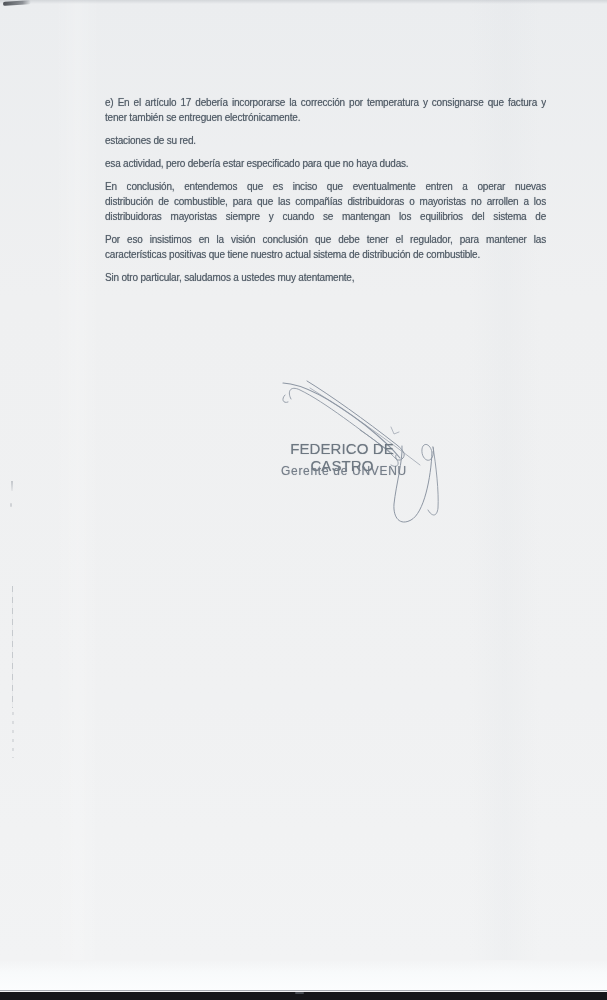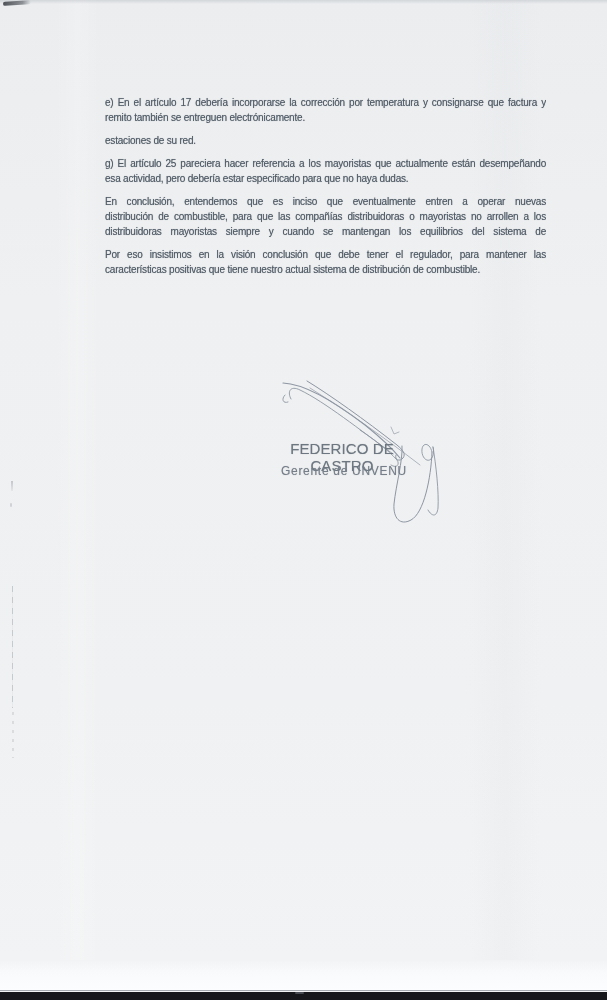--- a/index.html
+++ b/index.html
@@ -67,37 +67,39 @@
 <div class="page">
 
   <div class="scan-band band-a"></div>
   <div class="scan-band band-b"></div>
   <div class="top-shade"></div>
   <div class="top-left-mark"></div>
 
   <div class="letter-body">
       <div class="para">
         <div class="ln just">e) En el artículo 17 debería incorporarse la corrección por temperatura y consignarse que factura y</div>
-        <div class="ln">remito también se entreguen electrónicamente.</div>
+        <div class="ln">tener también se entreguen electrónicamente.</div>
       </div>
       <div class="para">
         <div class="ln">estaciones de su red.</div>
       </div>
       <div class="para">
-        <div class="ln just">g) El artículo 25 pareciera hacer referencia a los mayoristas que actualmente están desempeñando</div>
         <div class="ln">esa actividad, pero debería estar especificado para que no haya dudas.</div>
       </div>
       <div class="para">
         <div class="ln just">En conclusión, entendemos que es inciso que eventualmente entren a operar nuevas</div>
         <div class="ln just">distribución de combustible, para que las compañías distribuidoras o mayoristas no arrollen a los</div>
         <div class="ln just">distribuidoras mayoristas siempre y cuando se mantengan los equilibrios del sistema de</div>
       </div>
       <div class="para">
         <div class="ln just">Por eso insistimos en la visión conclusión que debe tener el regulador, para mantener las</div>
         <div class="ln">características positivas que tiene nuestro actual sistema de distribución de combustible.</div>
+      </div>
+      <div class="para">
+        <div class="ln">Sin otro particular, saludamos a ustedes muy atentamente,</div>
       </div>
     </div>
 
   <svg class="sig-ink" viewBox="0 0 210 165" aria-hidden="true">
     <path d="M33,13 C55,14 85,32 115,55 C130,67 142,78 150,88" stroke-width="1.1"></path>
     <path d="M41,29 C37,22 40,15 50,20 C75,32 110,60 143,84" stroke-width="0.9"></path>
     <path d="M57,11 C80,25 115,50 147,75 C153,80 156,84 153,88 C150,92 144,90 146,85" stroke-width="1"></path>
     <path d="M60,18 C95,40 135,68 170,95" stroke-width="0.8" opacity="0.85"></path>
     <path d="M110,60 C125,70 138,80 147,90 C150,94 147,99 141,95" stroke-width="0.9"></path>
     <path d="M35,25 C31,29 33,34 38,32" stroke-width="0.9"></path>

